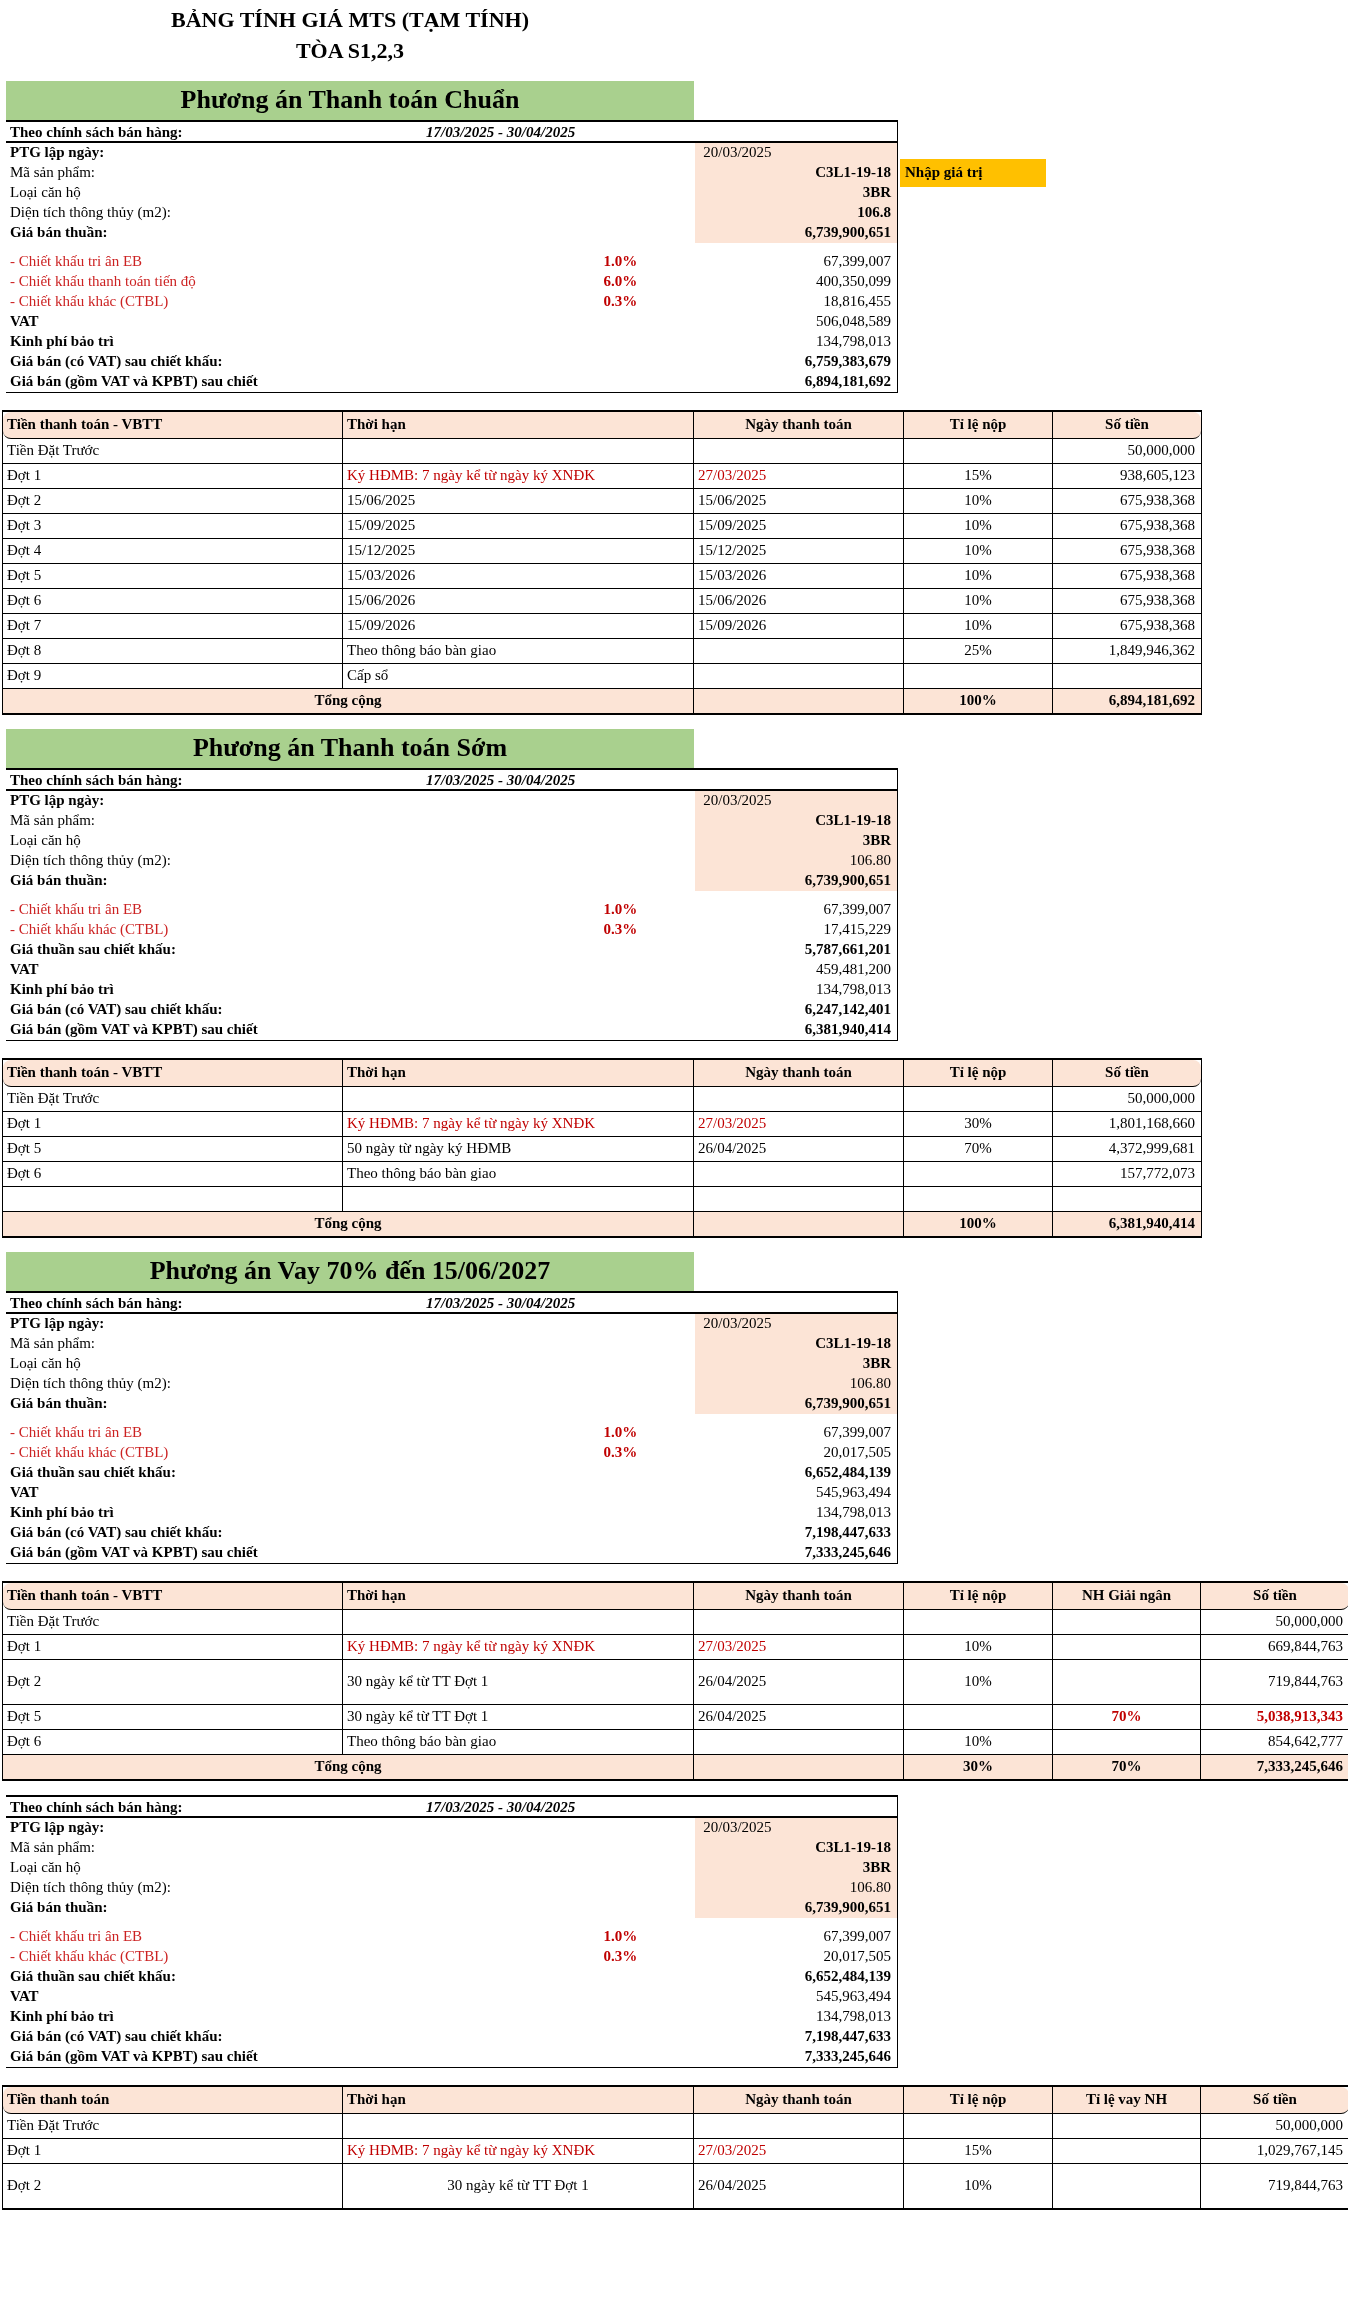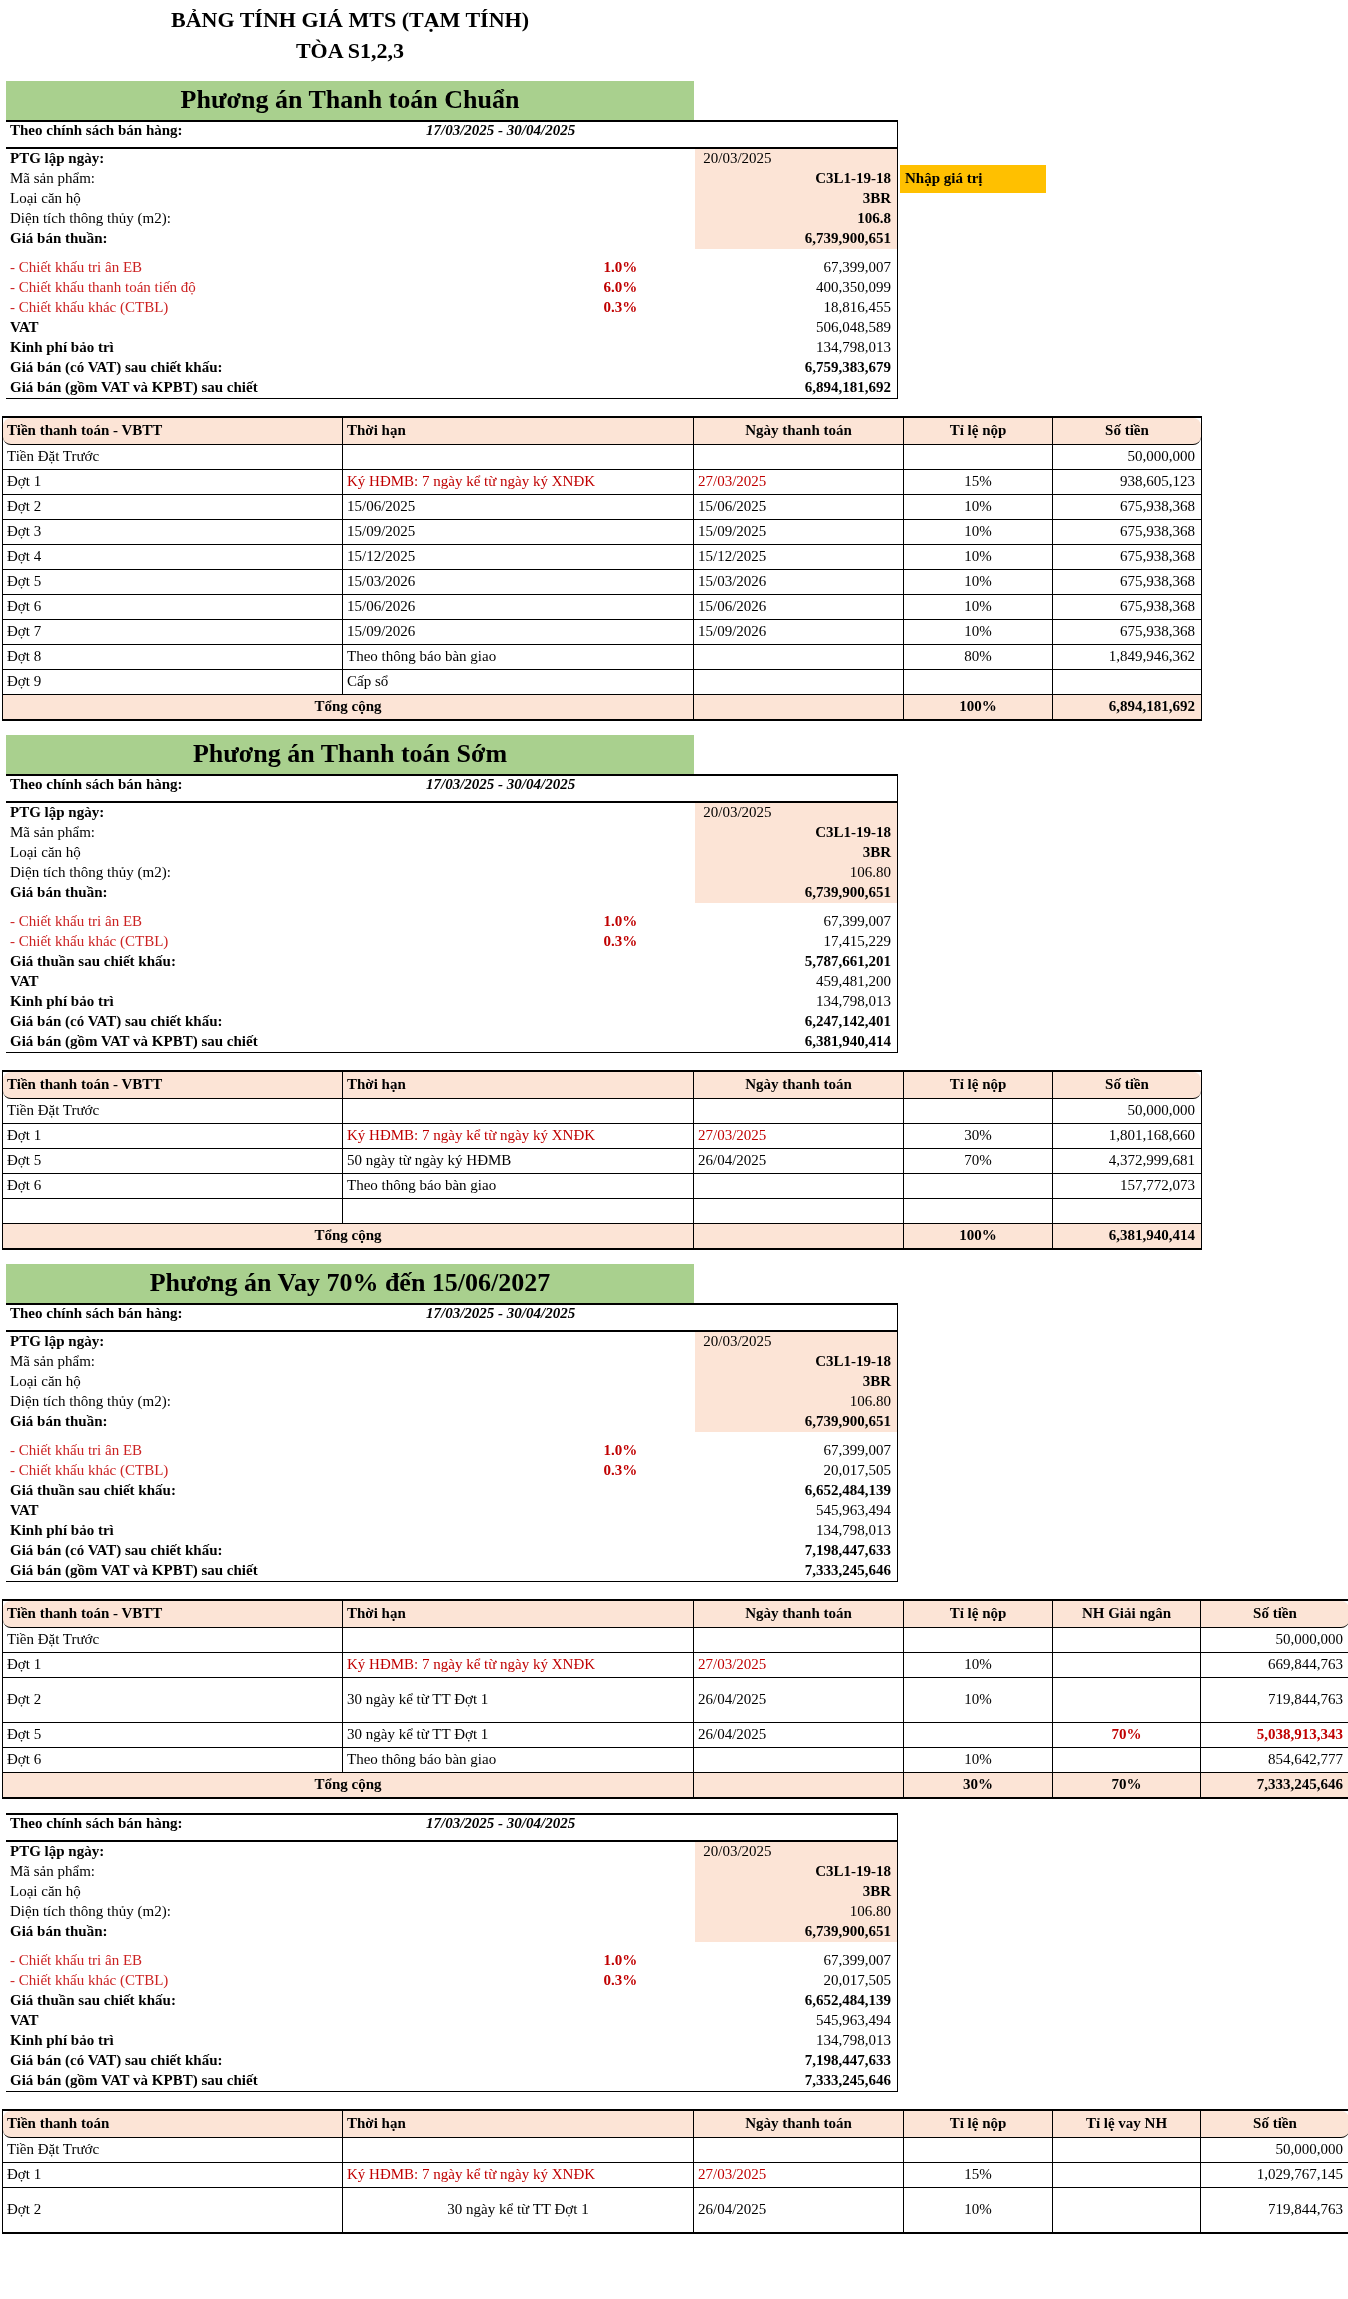--- a/index.html
+++ b/index.html
@@ -9,21 +9,21 @@
     font-family:"Liberation Serif", serif; font-size:15px; color:#000; overflow:hidden;
   }
   .page-title { width:700px; text-align:center; font-weight:700; font-size:22px; line-height:1.4; padding-top:5px; }
   .sections { display:block; }
   .sec { margin-top:14px; }
   .sec-heading {
     margin-left:6px; width:688px; background:#A9D08E; text-align:center;
     font-weight:700; font-size:26px; padding:4px 0 5px;
   }
   .info-box { margin-left:6px; width:892px; border-right:1px solid #000; border-bottom:1px solid #000; }
-  .policy-row { display:flex; align-items:flex-start; height:29px; border-top:2px solid #000; border-bottom:2px solid #000; font-weight:700; }
+  .policy-row { display:flex; align-items:flex-end; height:23px; border-top:2px solid #000; border-bottom:2px solid #000; font-weight:700; }
   .policy-label { width:345px; padding-left:4px; }
   .policy-value { font-style:italic; margin-left:75px; }
   .irow { display:flex; align-items:stretch; height:20px; position:relative; }
   .irow.gap-after { margin-bottom:9px; }
   .ilabel { width:540px; padding-left:4px; display:flex; align-items:center; white-space:nowrap; }
   .ipct { width:150px; display:flex; align-items:center; justify-content:center; font-weight:700; }
   .ival { width:202px; display:flex; align-items:center; justify-content:flex-end; padding-right:6px; white-space:nowrap; }
   .ival.left { justify-content:flex-start; padding-left:8px; }
   .b { font-weight:700; }
   .red { color:#CC2222; }
@@ -185,21 +185,21 @@
             <div class="tcell" style="width: 340px;">Đợt 7</div>
             <div class="tcell" style="width: 351px;">15/09/2026</div>
             <div class="tcell" style="width: 210px;">15/09/2026</div>
             <div class="tcell c" style="width: 149px;">10%</div>
             <div class="tcell r" style="width: 148px;">675,938,368</div>
           </div>
           <div class="trow">
             <div class="tcell" style="width: 340px;">Đợt 8</div>
             <div class="tcell" style="width: 351px;">Theo thông báo bàn giao</div>
             <div class="tcell" style="width: 210px;"></div>
-            <div class="tcell c" style="width: 149px;">80%</div>
+            <div class="tcell c" style="width: 149px;">25%</div>
             <div class="tcell r" style="width: 148px;">1,849,946,362</div>
           </div>
           <div class="trow">
             <div class="tcell" style="width: 340px;">Đợt 9</div>
             <div class="tcell" style="width: 351px;">Cấp sổ</div>
             <div class="tcell" style="width: 210px;"></div>
             <div class="tcell c" style="width: 149px;"></div>
             <div class="tcell r" style="width: 148px;"></div>
           </div>
           <div class="trow total">

